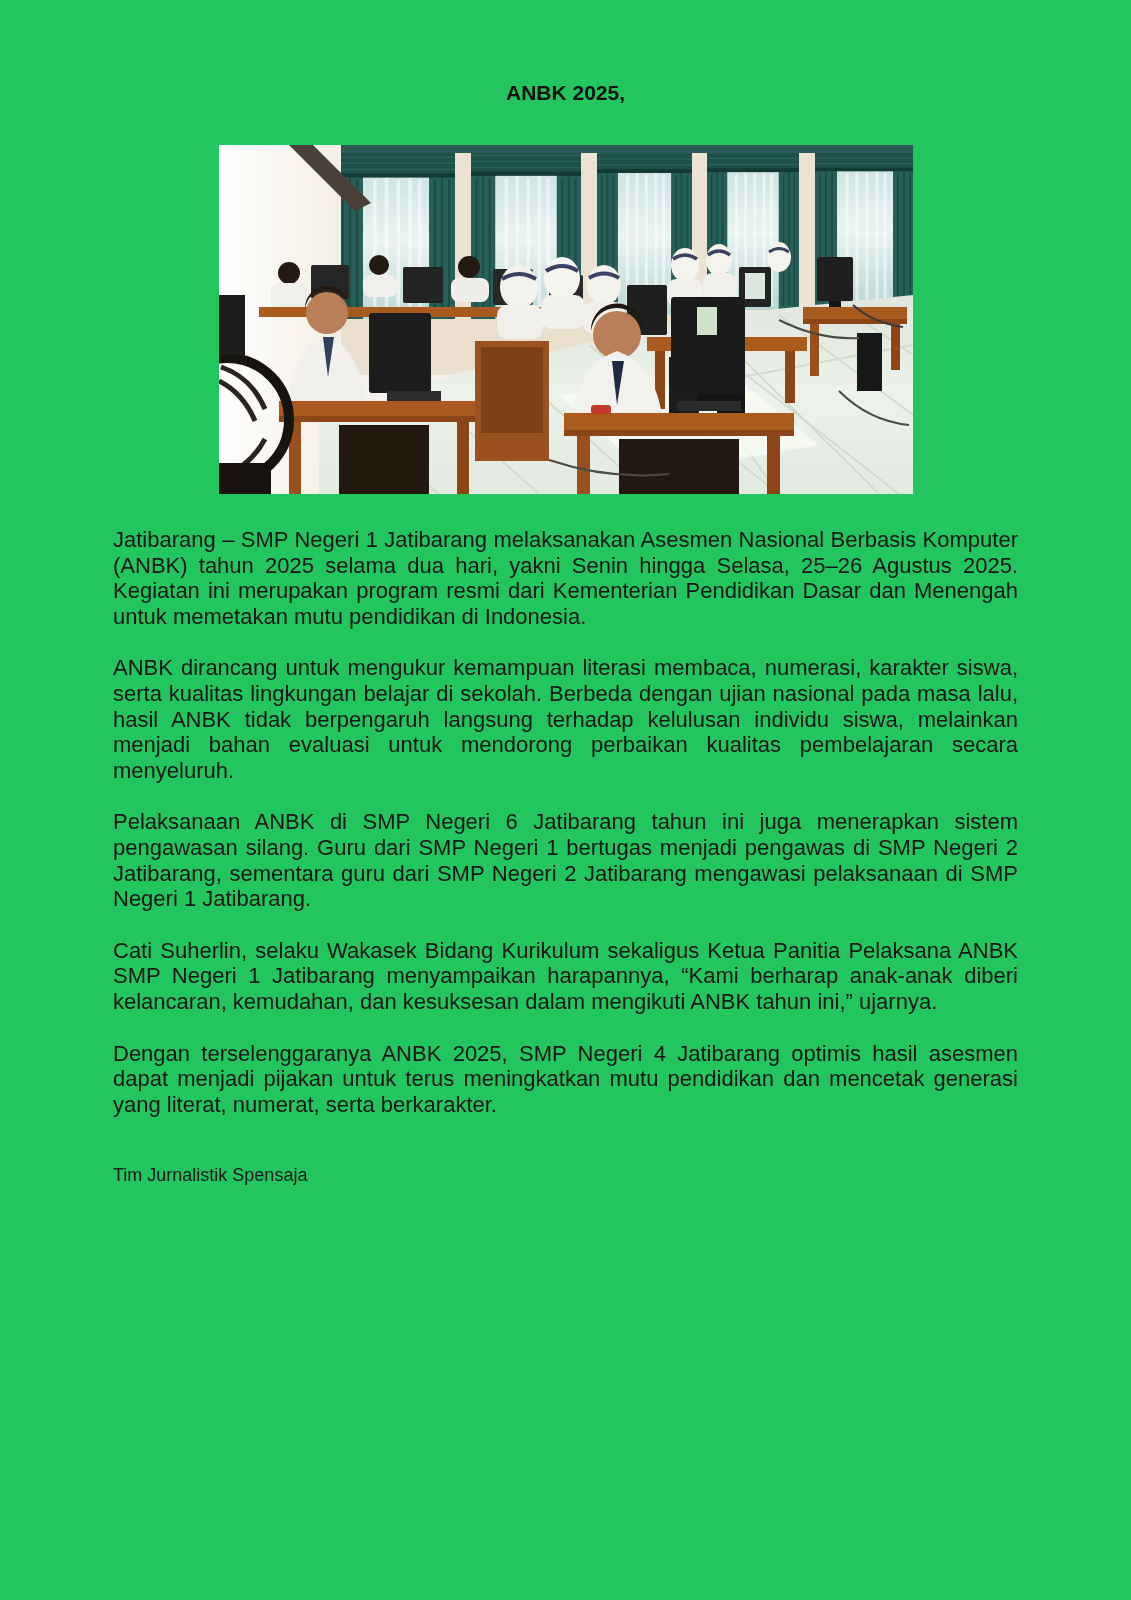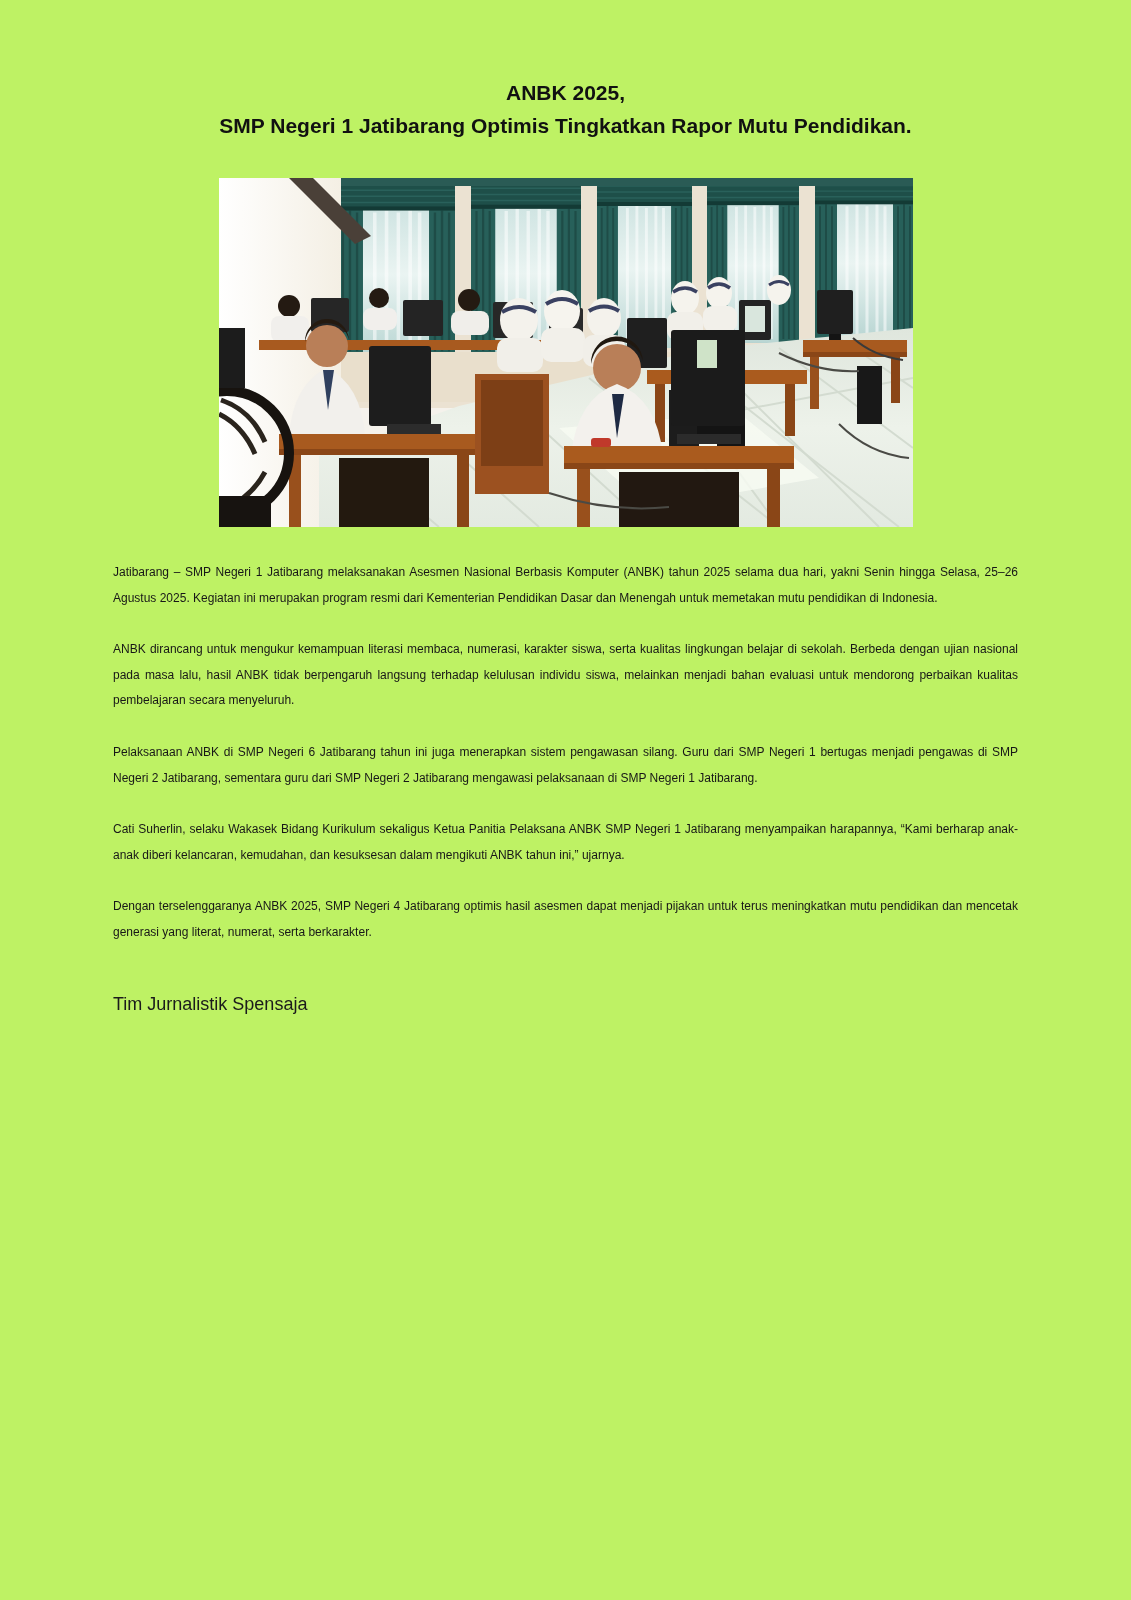--- a/index.html
+++ b/index.html
@@ -1,20 +1,20 @@
 <!DOCTYPE html>
 <html><head>
 <meta charset="utf-8">
 <style>
   html,body { margin:0; padding:0; background:#e9e9e9; }
   .page {
     position:relative;
     width:1131px; height:1600px;
     margin:0 auto;
-    background:#bef264;
+    background:#22c55e;
     font-family:"Liberation Sans", sans-serif;
     color:#000000;
     box-sizing:border-box;
     padding:76px 113px 0 113px;
     overflow:hidden;
   }
   .title {
     text-align:center;
     font-weight:bold;
     font-size:21px;
@@ -23,42 +23,41 @@
   }
   .photo-fig {
     width:694px; height:349px;
     margin:36px auto 33px auto;
     display:block;
     overflow:hidden;
     background:#f5f2ec;
   }
   .photo-fig svg { display:block; width:694px; height:349px; }
   .body-copy p {
-    font-size:12px;
+    font-size:22px;
     line-height:25.6px;
     text-align:justify;
     margin:0 0 26px 0;
     color:#171717;
   }
   .byline {
     margin-top:46px;
     text-align:left;
     font-size:18px;
     line-height:24px;
     color:#1b1b1b;
   }
 </style>
 </head>
 <body>
 
 <div class="page">
 
   <div class="title">
     <div>ANBK 2025,</div>
-    <div>SMP Negeri 1 Jatibarang Optimis Tingkatkan Rapor Mutu Pendidikan.</div>
   </div>
 
   <figure class="photo-fig" style="margin-left:auto;margin-right:auto;">
     <svg viewBox="0 0 694 349" xmlns="http://www.w3.org/2000/svg">
       <defs>
         <linearGradient id="sheer" x1="0" y1="0" x2="0" y2="1">
           <stop offset="0" stop-color="#cfe4e2"></stop>
           <stop offset="0.45" stop-color="#eaf4f2"></stop>
           <stop offset="1" stop-color="#b9d6d3"></stop>
         </linearGradient>

